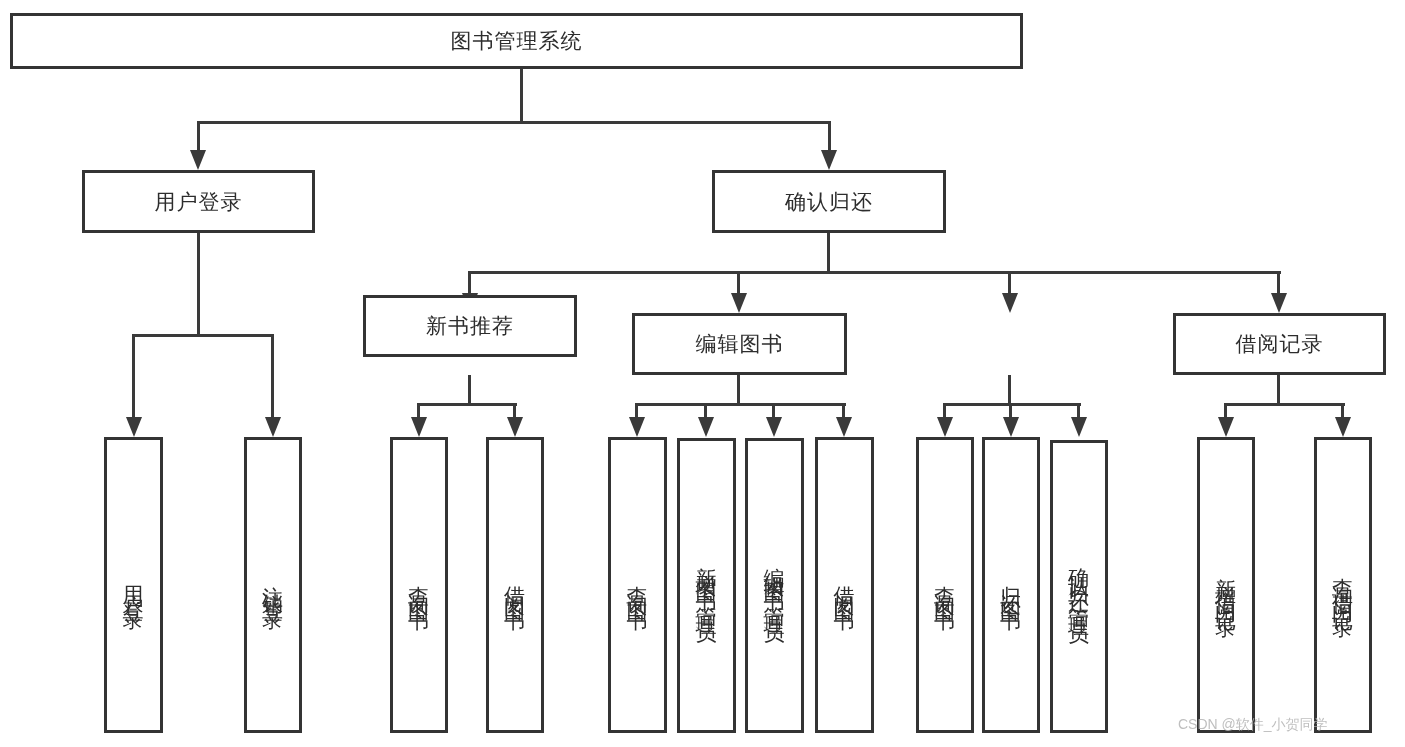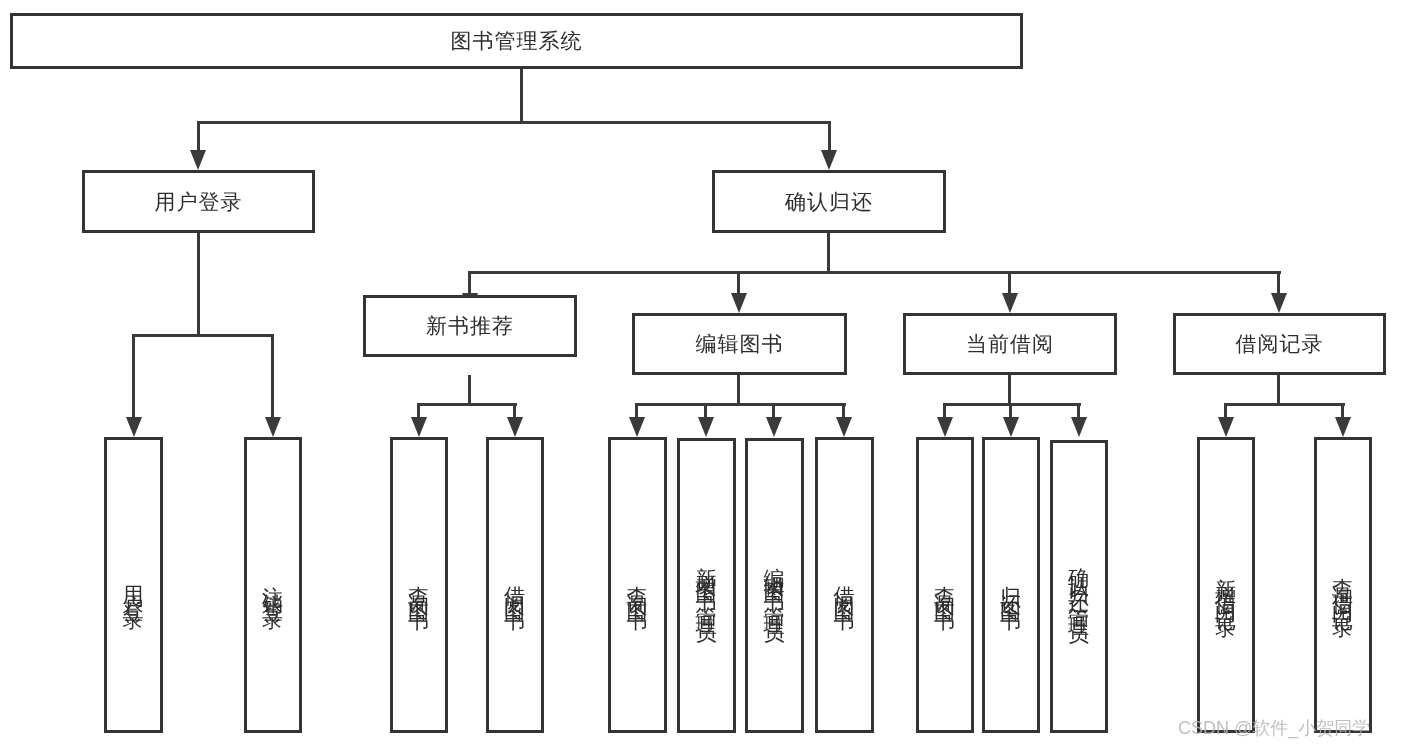--- a/index.html
+++ b/index.html
@@ -19,21 +19,21 @@
   }
   .vline{position:absolute;width:3px;background:#3a3a3a;}
   .hline{position:absolute;height:3px;background:#3a3a3a;}
   .arrow{
     position:absolute;width:0;height:0;
     border-left:8px solid transparent;border-right:8px solid transparent;
     border-top:20px solid #3a3a3a;
   }
   .watermark{
     position:absolute;left:1178px;top:716px;width:227px;
-    font-size:18px;color:#b4b4b4;opacity:.85;white-space:nowrap;z-index:5;
+    font-size:14px;color:#b4b4b4;opacity:.85;white-space:nowrap;z-index:5;
   }
 </style>
 </head>
 <body>
 
 <div class="canvas">
 
   <div class="box" style="left:10px;top:13px;width:1013px;height:56px;">
     <span>图书管理系统</span>
   </div>
@@ -68,23 +68,20 @@
   <div class="vline" style="left:1008px;top:271px;height:25px;"></div>
   <div class="arrow" style="left:1002px;top:293px;"></div>
   <div class="vline" style="left:1277px;top:271px;height:25px;"></div>
   <div class="arrow" style="left:1271px;top:293px;"></div>
 
   <div class="box" style="left:363px;top:295px;width:214px;height:62px;">
     <span>新书推荐</span>
   </div>
   <div class="box" style="left:632px;top:313px;width:215px;height:62px;">
     <span>编辑图书</span>
-  </div>
-  <div class="box" style="left:903px;top:313px;width:214px;height:62px;">
-    <span>当前借阅</span>
   </div>
   <div class="box" style="left:1173px;top:313px;width:213px;height:62px;">
     <span>借阅记录</span>
   </div>
 
   <div class="vline" style="left:468px;top:375px;height:31px;"></div>
   <div class="hline" style="left:417px;top:403px;width:100px;"></div>
   <div class="vline" style="left:417px;top:403px;height:16px;"></div>
   <div class="arrow" style="left:411px;top:417px;"></div>
   <div class="vline" style="left:513px;top:403px;height:16px;"></div>

